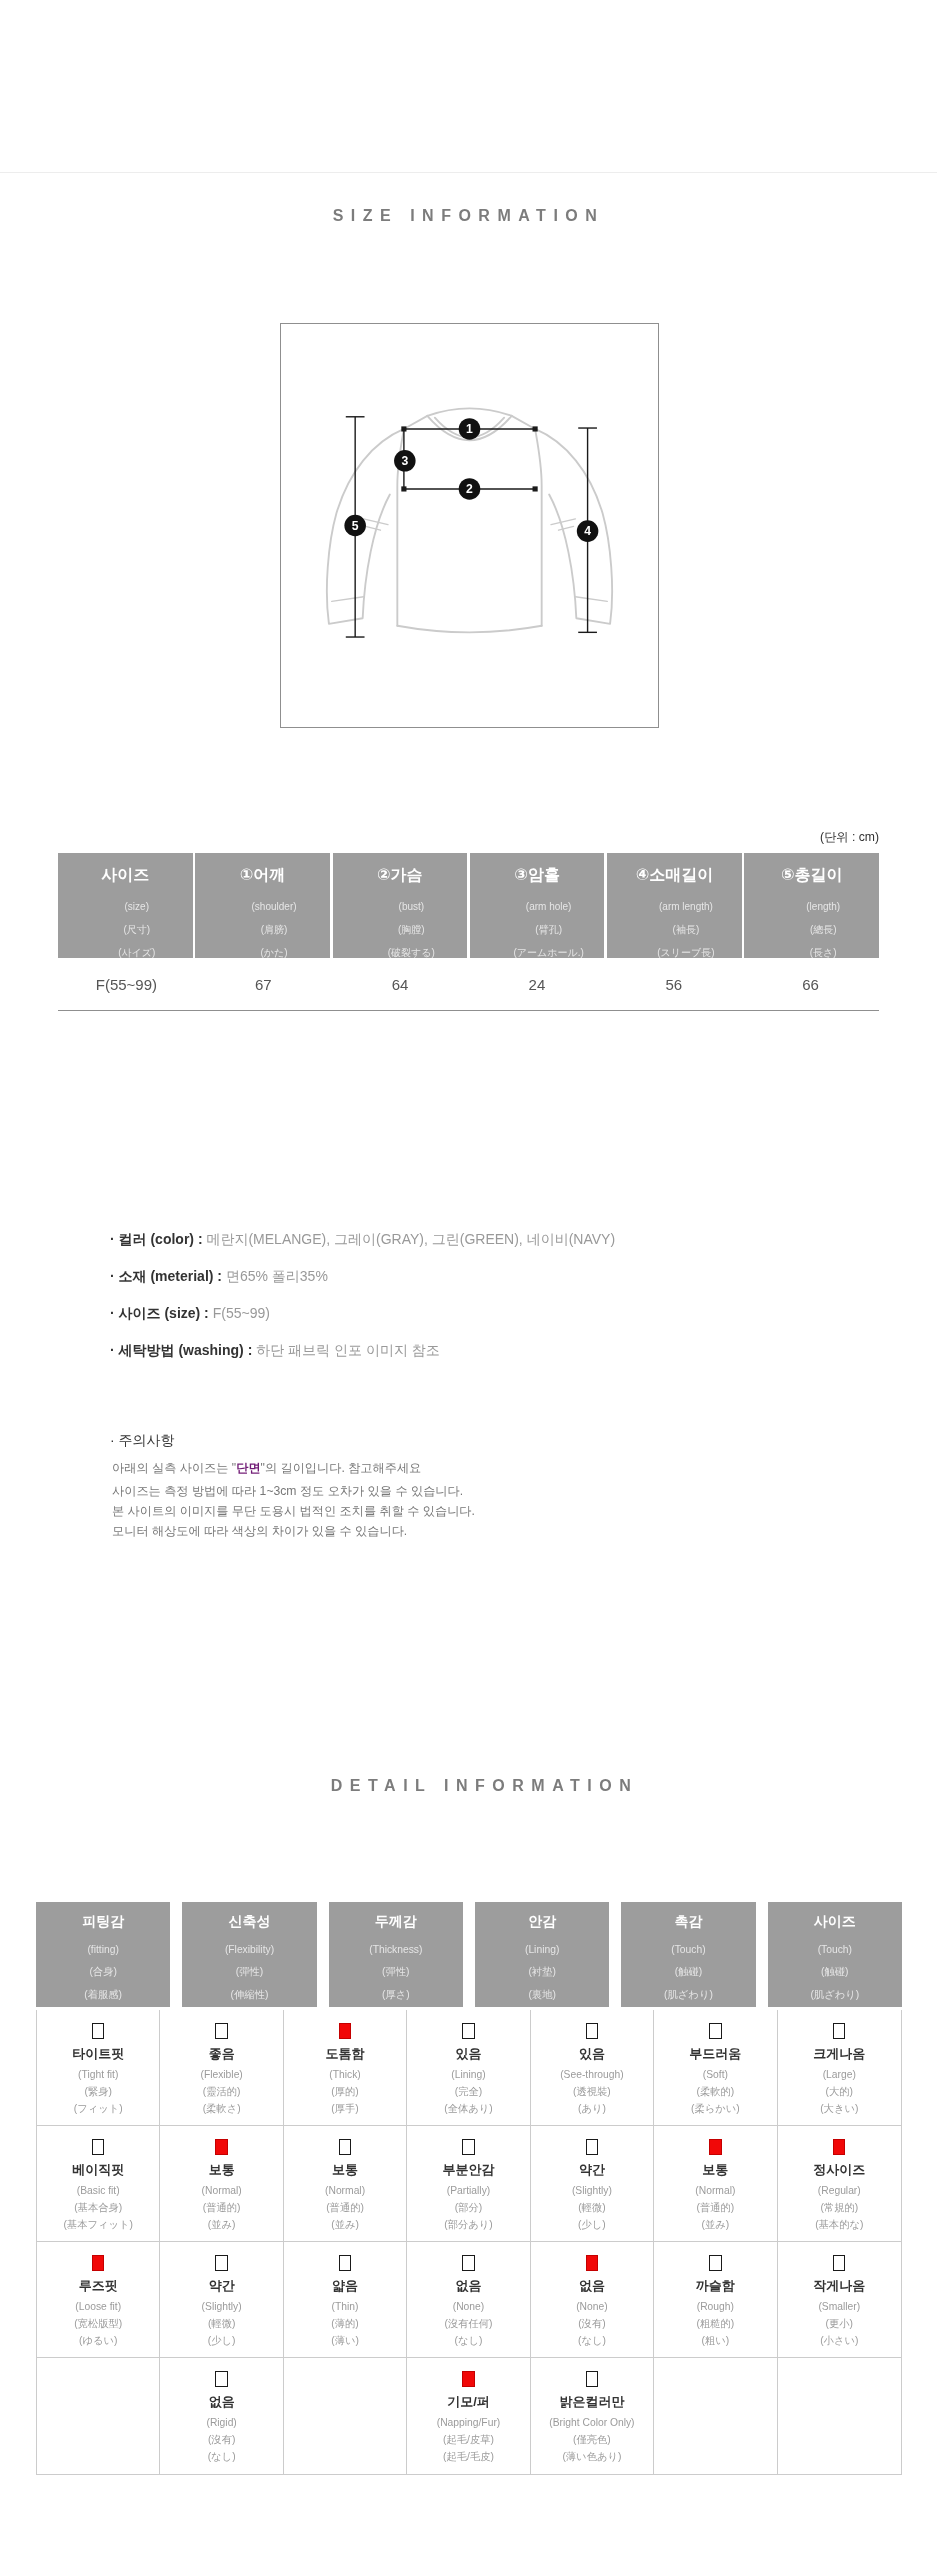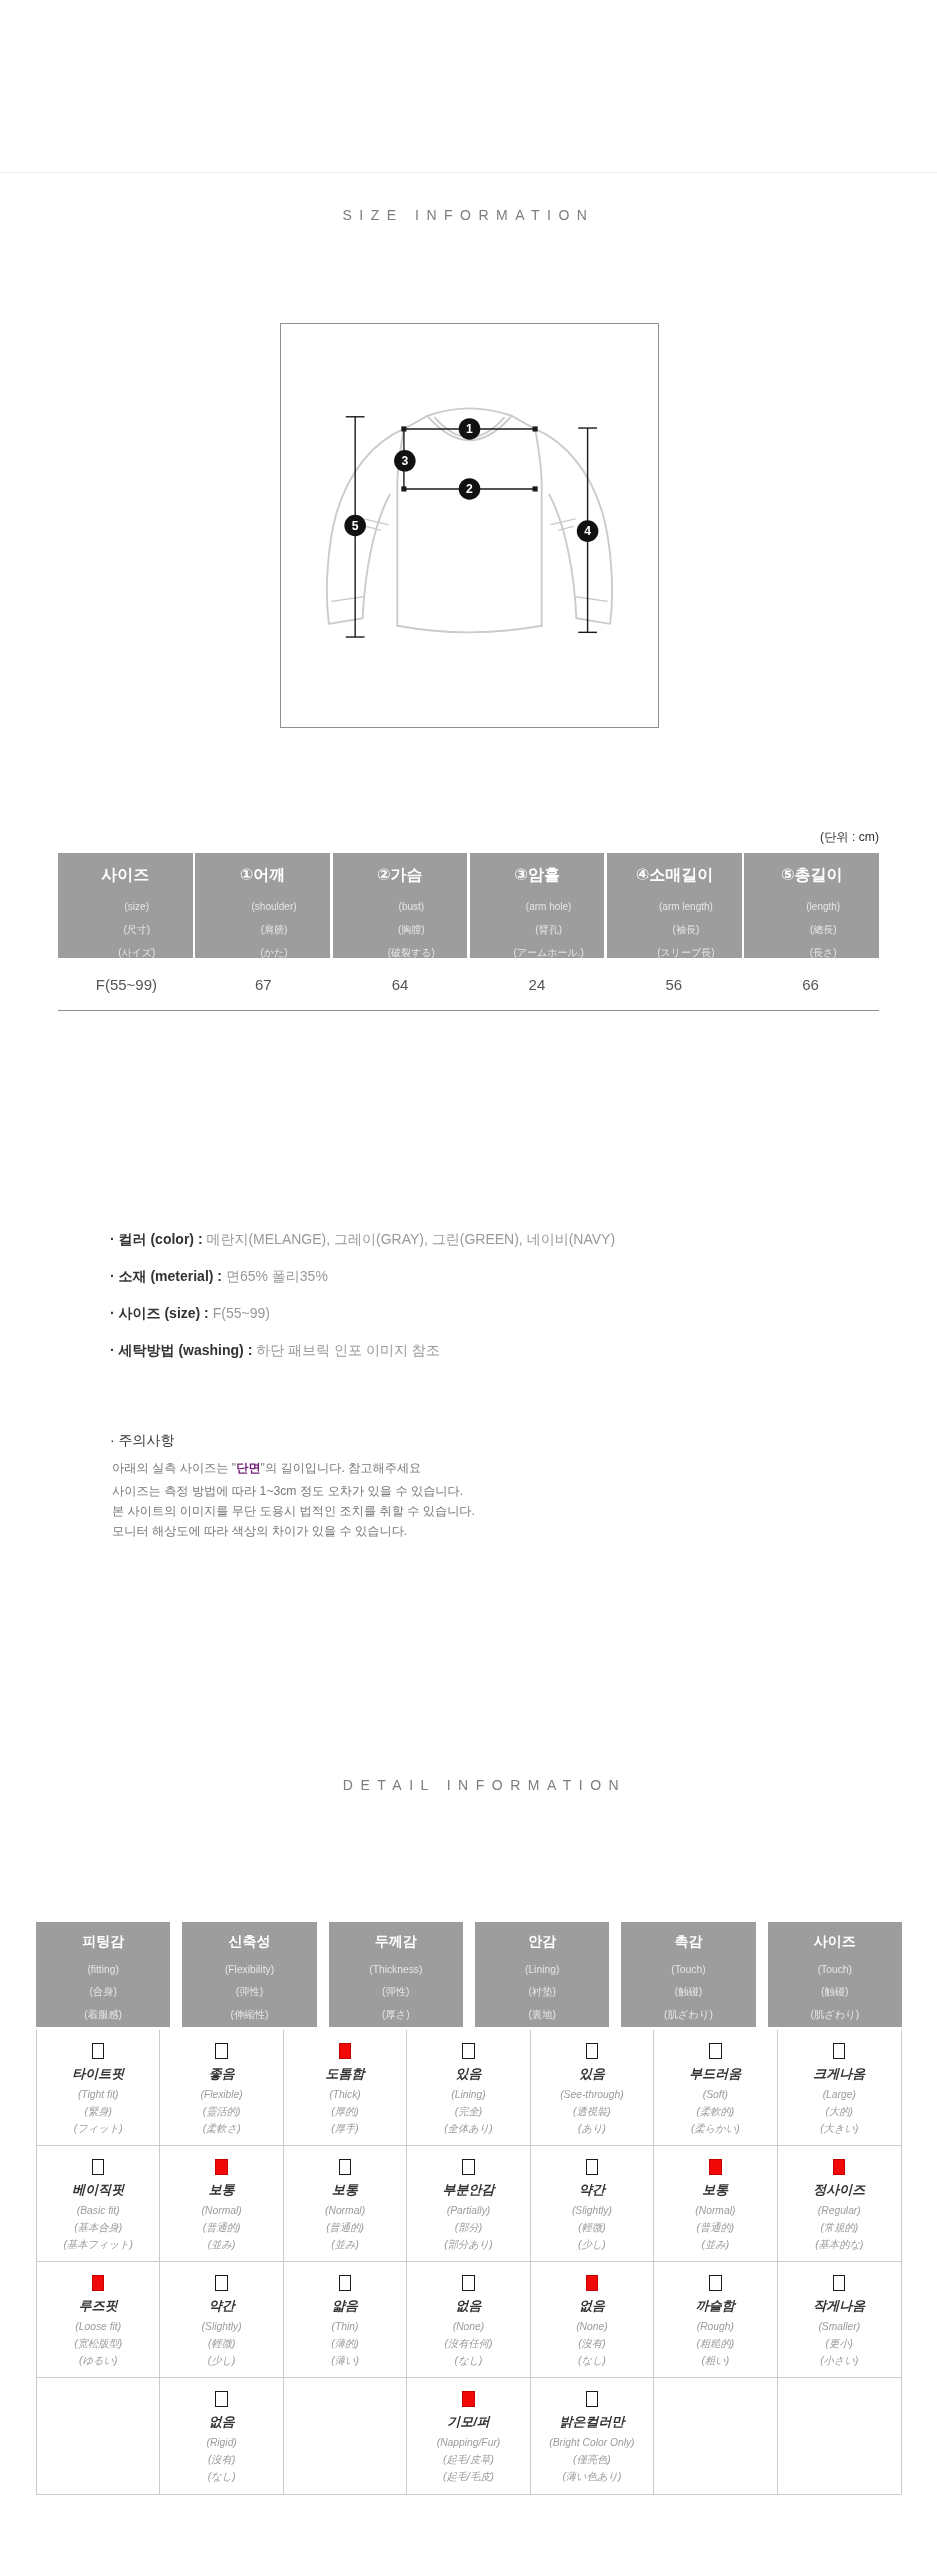--- a/index.html
+++ b/index.html
@@ -2,21 +2,21 @@
 <html lang="ko" style="font-size:15px"><head>
 <meta charset="utf-8">
 <style>
   html,body{margin:0;padding:0;background:#fff;}
   body{font-family:"Liberation Sans","DejaVu Sans",sans-serif;color:#333;}
   #page{position:relative;width:937px;height:2576px;background:#fff;overflow:hidden;}
 
   .divider{position:absolute;left:0;top:172px;width:937px;height:0.9px;background:#ededed;}
 
   .section-title{position:absolute;left:0;width:937px;text-align:center;
-    font-size:14px;letter-spacing:7.5px;color:#7c7c7c;font-weight:400;}
+    font-size:16px;letter-spacing:7.5px;color:#7c7c7c;font-weight:700;}
   .size-title{top:207px;}
   .detail-title{top:1777px;margin-left:16px;}
 
   
   .diagram{position:absolute;left:280px;top:323px;width:379px;height:405px;
     border:0.9px solid #8f8f8f;box-sizing:border-box;background:#fff;}
   .diagram svg{display:block;}
 
   
   .unit-label{position:absolute;top:829px;right:58px;font-size:12.2px;color:#303030;}
@@ -37,26 +37,26 @@
   .iv{color:#999;}
 
   
   .notice-head{position:absolute;left:110px;top:1432px;font-size:14px;color:#333;font-weight:500;}
   .notice-line1{position:absolute;left:112px;top:1460px;font-size:12.2px;color:#777;}
   .notice-line1 b{color:#701a75;}
   .notice-lines{position:absolute;left:112px;top:1481px;font-size:12.2px;color:#777;line-height:20px;}
 
   
   .detail-table{position:absolute;left:36px;top:1902px;width:866px;}
-  .dt-header{display:flex;gap:12px;margin-top:20px;}
+  .dt-header{display:flex;gap:12px;}
   .hcell2{flex:1;background:#9d9d9d;text-align:center;padding-top:11.2px;height:94px;}
   .hk2{font-size:14px;font-weight:700;color:#fff;margin-bottom:7.5px;}
   .hs2{font-size:10.3px;color:#e6e6e6;line-height:22.5px;}
   .dt-body{display:grid;grid-template-columns:repeat(7,1fr);margin-top:2.8px;
-    border:0.9px solid #ccc;border-top:none;box-sizing:border-box;font-style:italic;}
+    border:0.9px solid #ccc;border-top:none;box-sizing:border-box;}
   .bcell{height:116px;border-right:0.9px solid #ccc;border-bottom:0.9px solid #ccc;
     box-sizing:border-box;text-align:center;padding-top:13px;}
   .bcell:nth-child(7n){border-right:none;}
   .bcell:nth-child(n+22){border-bottom:none;}
   .box{display:inline-block;width:10.3px;height:14px;border:1.9px solid #1a1a1a;
     box-sizing:content-box;margin-bottom:2.8px;background:#fff;}
   .box.checked{background:#f10808;border-color:#c40000;}
   .bk{font-size:13px;font-weight:700;color:#333;margin-bottom:2.8px;}
   .bs{font-size:10.3px;color:#9b9b9b;line-height:17px;}
 </style>

